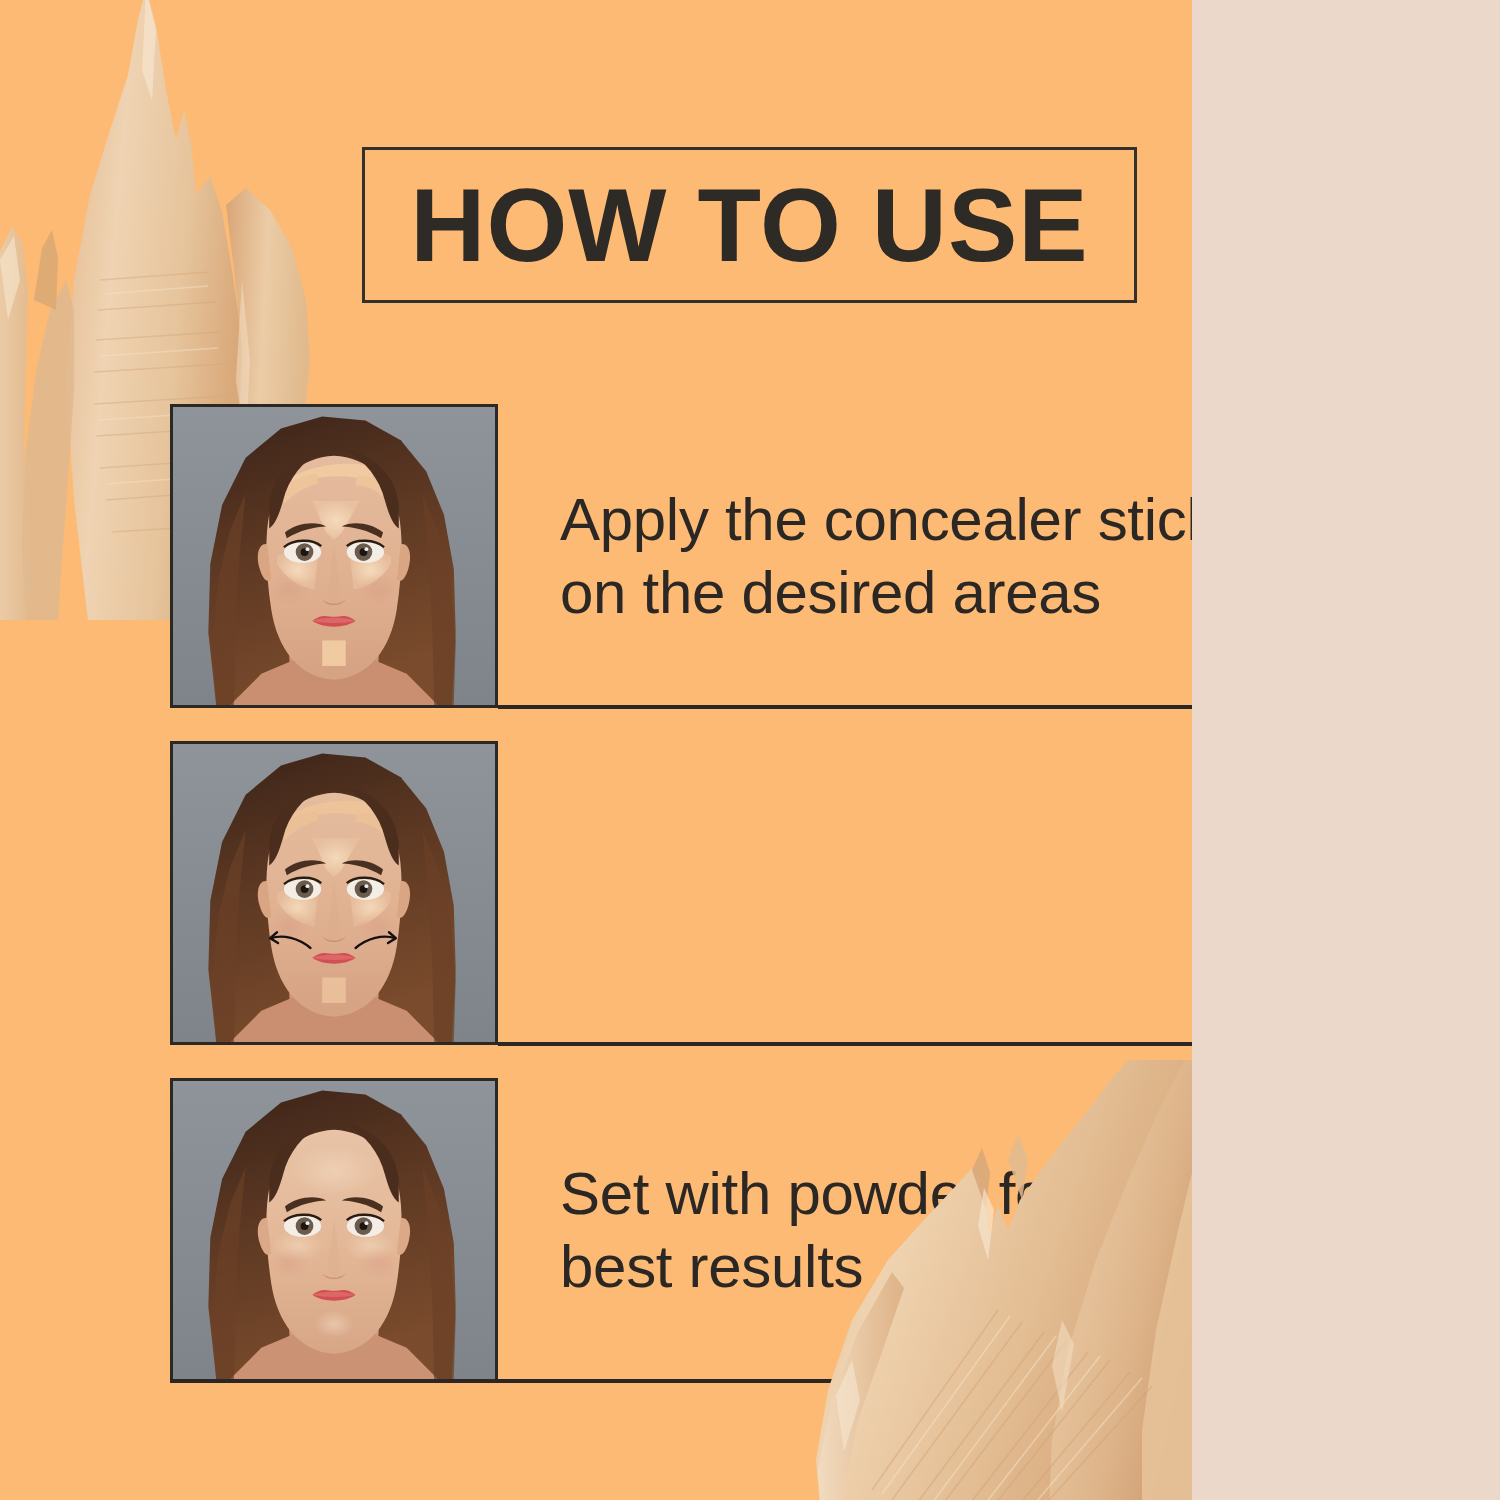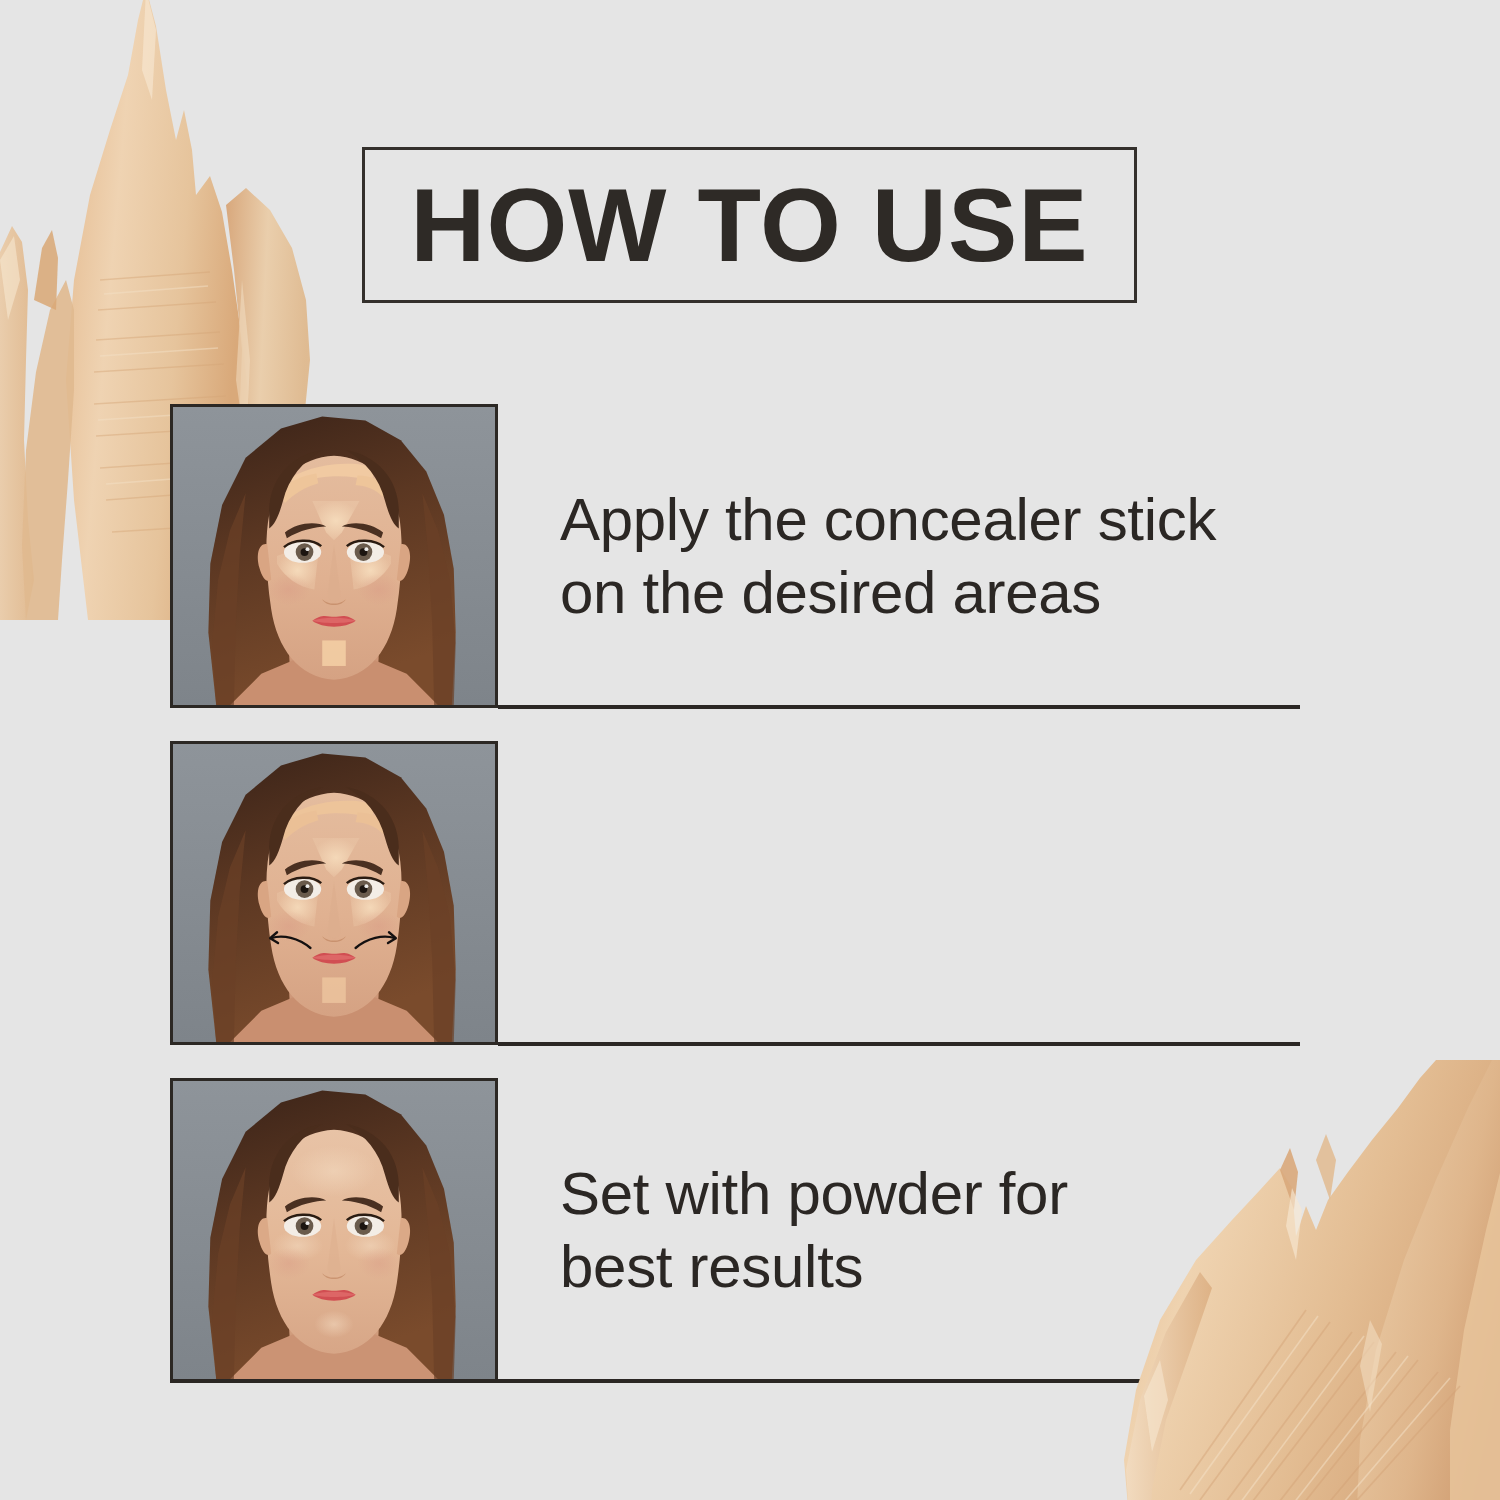--- a/index.html
+++ b/index.html
@@ -2,23 +2,23 @@
 <html><head>
 <meta charset="utf-8">
 <style>
   html, body {
     margin: 0;
     padding: 0;
     background: #EBD8CA;
   }
   #page {
     position: relative;
-    width: 1500px;
+    width: 1192px;
     height: 1500px;
-    background: #e5e5e5;
+    background: #fdba74;
     overflow: hidden;
     font-family: "Liberation Sans", sans-serif;
   }
 
   
   .smear {
     position: absolute;
     pointer-events: none;
   }
   #smear-topleft {

